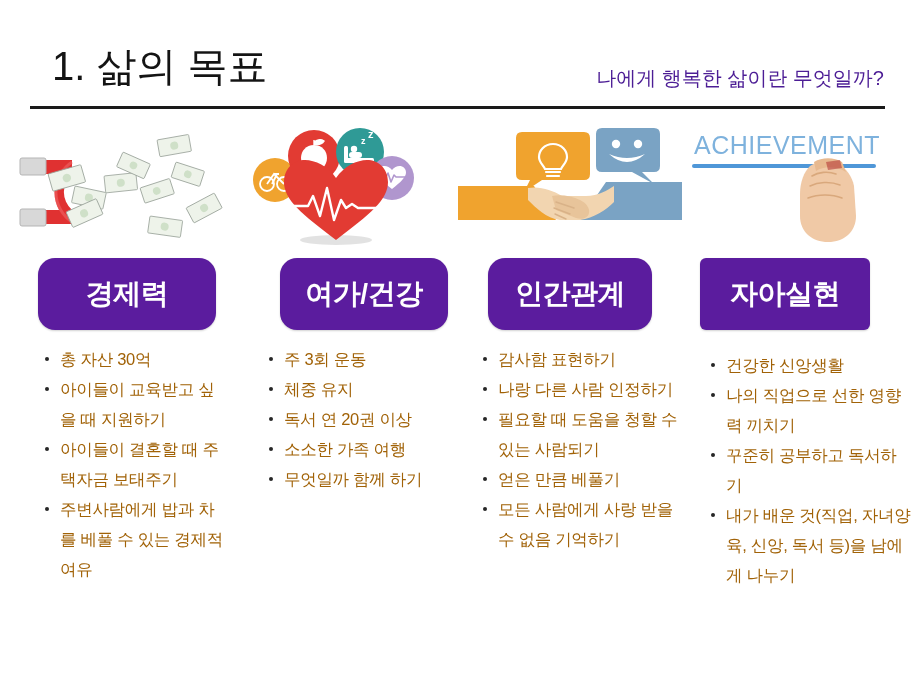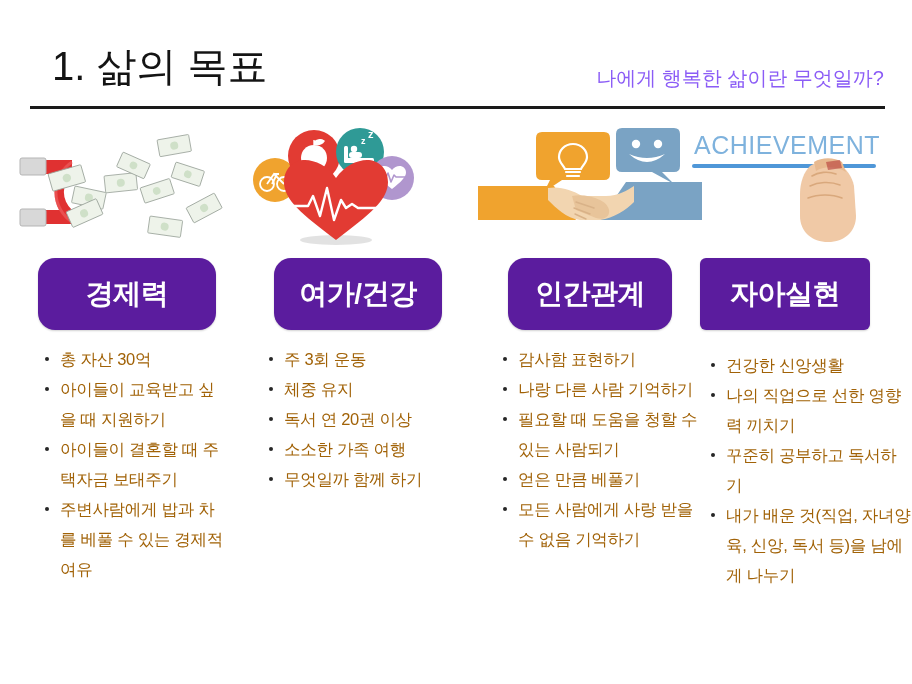--- a/index.html
+++ b/index.html
@@ -37,21 +37,21 @@
     letter-spacing: 0px;
     white-space: nowrap;
     line-height: 1.0;
   }
   .slide-subtitle {
     position: absolute;
     right: 28px;
     top: 68px;
     font-size: 20px;
     font-weight: 400;
-    color: #8b5cf6;
+    color: #4c1d95;
     white-space: nowrap;
     line-height: 1.0;
   }
   .title-rule {
     position: absolute;
     left: 30px;
     top: 106px;
     width: 855px;
     height: 0;
     border-top: 3px solid #1a1a1a;
@@ -66,21 +66,21 @@
     height: 568px;
   }
   .column {
     position: absolute;
     top: 0;
     width: 228px;
     height: 568px;
   }
   .col-0 { left: 0px; }
   .col-1 { left: 228px; }
-  .col-2 { left: 476px; }
+  .col-2 { left: 456px; }
   .col-3 { left: 684px; }
 
   .col-art {
     position: absolute;
     left: 0;
     top: 0;
     width: 228px;
     height: 132px;
   }
   .col-art svg { display: block; }
@@ -90,21 +90,21 @@
     top: 142px;
     height: 72px;
     background: #5B1C9E;
     border-radius: 17px;
     display: flex;
     align-items: center;
     justify-content: center;
     box-shadow: 0 1px 2px rgba(0,0,0,0.18);
   }
   .col-0 .col-pill { left: 38px; width: 178px; }
-  .col-1 .col-pill { left: 46px; width: 168px; justify-content: center; }
+  .col-1 .col-pill { left: 52px; width: 168px; justify-content: center; }
   .col-2 .col-pill { left: 32px; width: 164px; }
   .col-3 .col-pill { left: 16px; width: 170px; border-radius: 6px; }
 
   .col-pill-label {
     color: #ffffff;
     font-size: 28px;
     font-weight: 700;
     white-space: nowrap;
     letter-spacing: -0.5px;
   }
@@ -313,21 +313,21 @@
               <path d="M99 98 L110 103"></path>
             </g>
           </g>
         </svg>
       </div>
       <div class="col-pill">
         <span class="col-pill-label">인간관계</span>
       </div>
       <ul class="bullets">
         <li class="bullet"><span>감사함 표현하기</span></li>
-        <li class="bullet"><span>나랑 다른 사람 기억하기</span></li>
+        <li class="bullet"><span>나랑 다른 사람 인정하기</span></li>
         <li class="bullet"><span>필요할 때 도움을 청할 수 있는 사람되기</span></li>
         <li class="bullet"><span>얻은 만큼 베풀기</span></li>
         <li class="bullet"><span>모든 사람에게 사랑 받을 수 없음 기억하기</span></li>
       </ul>
     </div>
 
     <div class="column col-3">
       <div class="col-art">
         <svg width="228" height="132" viewBox="0 0 228 132" xmlns="http://www.w3.org/2000/svg">
           <text x="10" y="38" font-family="'Liberation Sans',sans-serif" font-size="25" fill="#7eb2dd" letter-spacing="0.5">ACHIEVEMENT</text>

